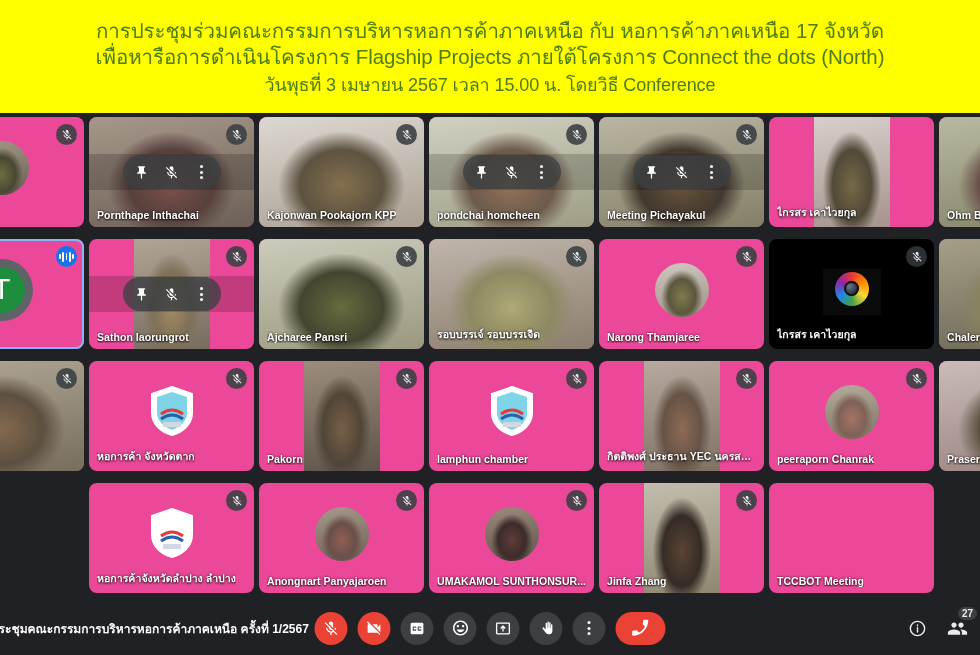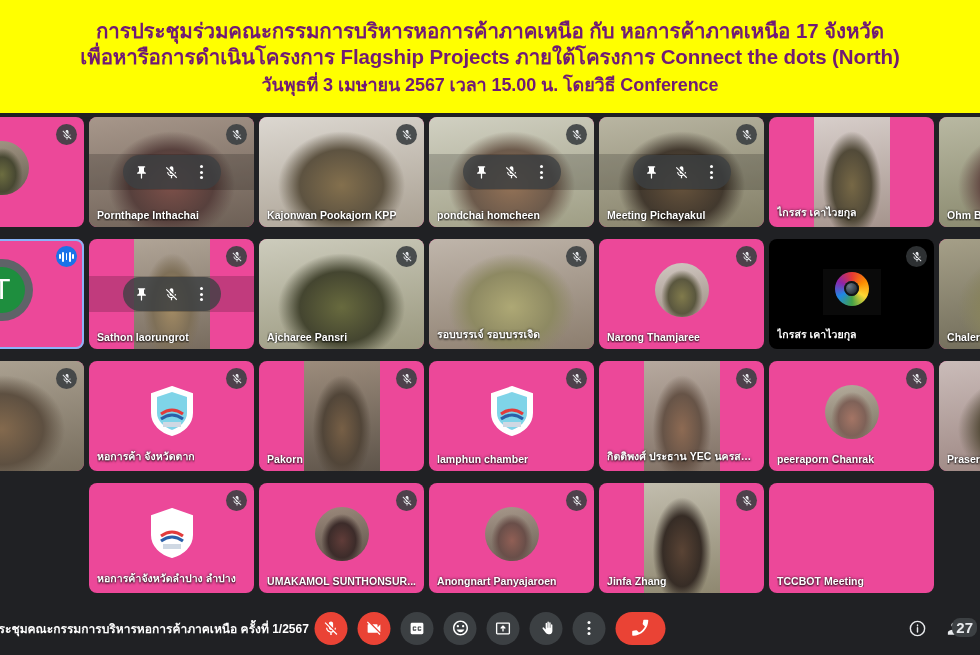--- a/index.html
+++ b/index.html
@@ -13,21 +13,21 @@
 
   
   .banner {
     position: absolute; left: 0; top: 0; width: 980px; height: 113px;
     background: #ffff00;
     display: flex; flex-direction: column;
     align-items: center; justify-content: center;
     padding-top: 2px;
   }
   .banner-line {
-    color: #701a75; font-weight: 700; line-height: 1.28;
+    color: #4d7c0f; font-weight: 400; line-height: 1.28;
     white-space: nowrap; letter-spacing: -0.1px;
   }
   .banner-line.l1 { font-size: 20.5px; }
   .banner-line.l2 { font-size: 20.5px; }
   .banner-line.l3 { font-size: 18px; margin-top: 3px; }
 
   
   .stage {
     position: absolute; left: 0; top: 113px; width: 980px; height: 488px;
     background: #202124;
@@ -163,22 +163,22 @@
   }
   .cbtn.danger { background: #ea4335; }
   .cbtn.hangup { width: 50px; height: 33px; border-radius: 17px; background: #ea4335; }
   .rightctl {
     position: absolute; right: 12px; display: flex; align-items: center; gap: 20px;
   }
   .pcount { position: relative; display: flex; align-items: center; }
   .badge {
     position: absolute; right: -9px; top: -11px;
     background: #3c4043; color: #e8eaed;
-    font-size: 15px; font-weight: 700;
-    border-radius: 8px; padding: 1px 4px; min-width: 16px; text-align: left; margin-top: 11px;
+    font-size: 10px; font-weight: 700;
+    border-radius: 8px; padding: 1px 4px; min-width: 16px; text-align: left;
   }
 
   
   .shield {
     position: absolute; left: 50%; top: 45%;
     transform: translate(-50%,-50%);
     width: 44px; height: 50px;
   }
   .camlogo {
     position: absolute; left: 50%; top: 45%;
@@ -525,44 +525,44 @@
           <div class="micchip">
             <span style="display:flex">
               <svg width="12" height="12" viewBox="0 0 24 24" fill="#e8eaed">
                 <path d="M19 11h-1.7c0 .74-.16 1.43-.43 2.05l1.23 1.23c.56-.98.9-2.09.9-3.28zm-4.02.17c0-.06.02-.11.02-.17V5c0-1.66-1.34-3-3-3S9 3.34 9 5v.18l5.98 5.99zM4.27 3L3 4.27l6.01 6.01V11c0 1.66 1.33 3 2.99 3 .22 0 .44-.03.65-.08l1.66 1.66c-.71.33-1.5.52-2.31.52-2.76 0-5.3-2.1-5.3-5.1H5c0 3.41 2.72 6.23 6 6.72V21h2v-3.28c.91-.13 1.77-.45 2.54-.9L19.73 21 21 19.73 4.27 3z"></path>
               </svg>
             </span>
           </div>
           <div class="name">หอการค้าจังหวัดลำปาง ลำปาง</div>
         </div>
         <div class="tile">
+          <div class="avatar" style="background:#b08f6a">
+            <div style="width:100%;height:100%;background:radial-gradient(ellipse 55% 70% at 50% 62%, hsl(10,26%,45%) 0%, hsl(10,18%,35%) 46%, transparent 70%),linear-gradient(170deg, hsl(28,14%,60%) 0%, hsl(28,12%,38%) 100%)"></div>
+          </div>
+          <div class="micchip">
+            <span style="display:flex">
+              <svg width="12" height="12" viewBox="0 0 24 24" fill="#e8eaed">
+                <path d="M19 11h-1.7c0 .74-.16 1.43-.43 2.05l1.23 1.23c.56-.98.9-2.09.9-3.28zm-4.02.17c0-.06.02-.11.02-.17V5c0-1.66-1.34-3-3-3S9 3.34 9 5v.18l5.98 5.99zM4.27 3L3 4.27l6.01 6.01V11c0 1.66 1.33 3 2.99 3 .22 0 .44-.03.65-.08l1.66 1.66c-.71.33-1.5.52-2.31.52-2.76 0-5.3-2.1-5.3-5.1H5c0 3.41 2.72 6.23 6 6.72V21h2v-3.28c.91-.13 1.77-.45 2.54-.9L19.73 21 21 19.73 4.27 3z"></path>
+              </svg>
+            </span>
+          </div>
+          <div class="name">Anongnart Panyajaroen</div>
+        </div>
+        <div class="tile">
           <div class="avatar" style="background:#5e6b70">
             <div style="width:100%;height:100%;background:radial-gradient(ellipse 55% 70% at 50% 62%, hsl(6,26%,30%) 0%, hsl(6,18%,20%) 46%, transparent 70%),linear-gradient(170deg, hsl(26,14%,55%) 0%, hsl(26,12%,33%) 100%)"></div>
           </div>
           <div class="micchip">
             <span style="display:flex">
               <svg width="12" height="12" viewBox="0 0 24 24" fill="#e8eaed">
                 <path d="M19 11h-1.7c0 .74-.16 1.43-.43 2.05l1.23 1.23c.56-.98.9-2.09.9-3.28zm-4.02.17c0-.06.02-.11.02-.17V5c0-1.66-1.34-3-3-3S9 3.34 9 5v.18l5.98 5.99zM4.27 3L3 4.27l6.01 6.01V11c0 1.66 1.33 3 2.99 3 .22 0 .44-.03.65-.08l1.66 1.66c-.71.33-1.5.52-2.31.52-2.76 0-5.3-2.1-5.3-5.1H5c0 3.41 2.72 6.23 6 6.72V21h2v-3.28c.91-.13 1.77-.45 2.54-.9L19.73 21 21 19.73 4.27 3z"></path>
               </svg>
             </span>
           </div>
           <div class="name">UMAKAMOL SUNTHONSUR...</div>
-        </div>
-        <div class="tile">
-          <div class="avatar" style="background:#b08f6a">
-            <div style="width:100%;height:100%;background:radial-gradient(ellipse 55% 70% at 50% 62%, hsl(10,26%,45%) 0%, hsl(10,18%,35%) 46%, transparent 70%),linear-gradient(170deg, hsl(28,14%,60%) 0%, hsl(28,12%,38%) 100%)"></div>
-          </div>
-          <div class="micchip">
-            <span style="display:flex">
-              <svg width="12" height="12" viewBox="0 0 24 24" fill="#e8eaed">
-                <path d="M19 11h-1.7c0 .74-.16 1.43-.43 2.05l1.23 1.23c.56-.98.9-2.09.9-3.28zm-4.02.17c0-.06.02-.11.02-.17V5c0-1.66-1.34-3-3-3S9 3.34 9 5v.18l5.98 5.99zM4.27 3L3 4.27l6.01 6.01V11c0 1.66 1.33 3 2.99 3 .22 0 .44-.03.65-.08l1.66 1.66c-.71.33-1.5.52-2.31.52-2.76 0-5.3-2.1-5.3-5.1H5c0 3.41 2.72 6.23 6 6.72V21h2v-3.28c.91-.13 1.77-.45 2.54-.9L19.73 21 21 19.73 4.27 3z"></path>
-              </svg>
-            </span>
-          </div>
-          <div class="name">Anongnart Panyajaroen</div>
         </div>
         <div class="tile">
           <div class="vid portrait-wide" style="background:radial-gradient(ellipse 55% 70% at 50% 62%, hsl(24,26%,28%) 0%, hsl(24,18%,18%) 46%, transparent 70%),linear-gradient(170deg, hsl(46,14%,72%) 0%, hsl(46,12%,50%) 100%)"></div>
           <div class="micchip">
             <span style="display:flex">
               <svg width="12" height="12" viewBox="0 0 24 24" fill="#e8eaed">
                 <path d="M19 11h-1.7c0 .74-.16 1.43-.43 2.05l1.23 1.23c.56-.98.9-2.09.9-3.28zm-4.02.17c0-.06.02-.11.02-.17V5c0-1.66-1.34-3-3-3S9 3.34 9 5v.18l5.98 5.99zM4.27 3L3 4.27l6.01 6.01V11c0 1.66 1.33 3 2.99 3 .22 0 .44-.03.65-.08l1.66 1.66c-.71.33-1.5.52-2.31.52-2.76 0-5.3-2.1-5.3-5.1H5c0 3.41 2.72 6.23 6 6.72V21h2v-3.28c.91-.13 1.77-.45 2.54-.9L19.73 21 21 19.73 4.27 3z"></path>
               </svg>
             </span>
           </div>

